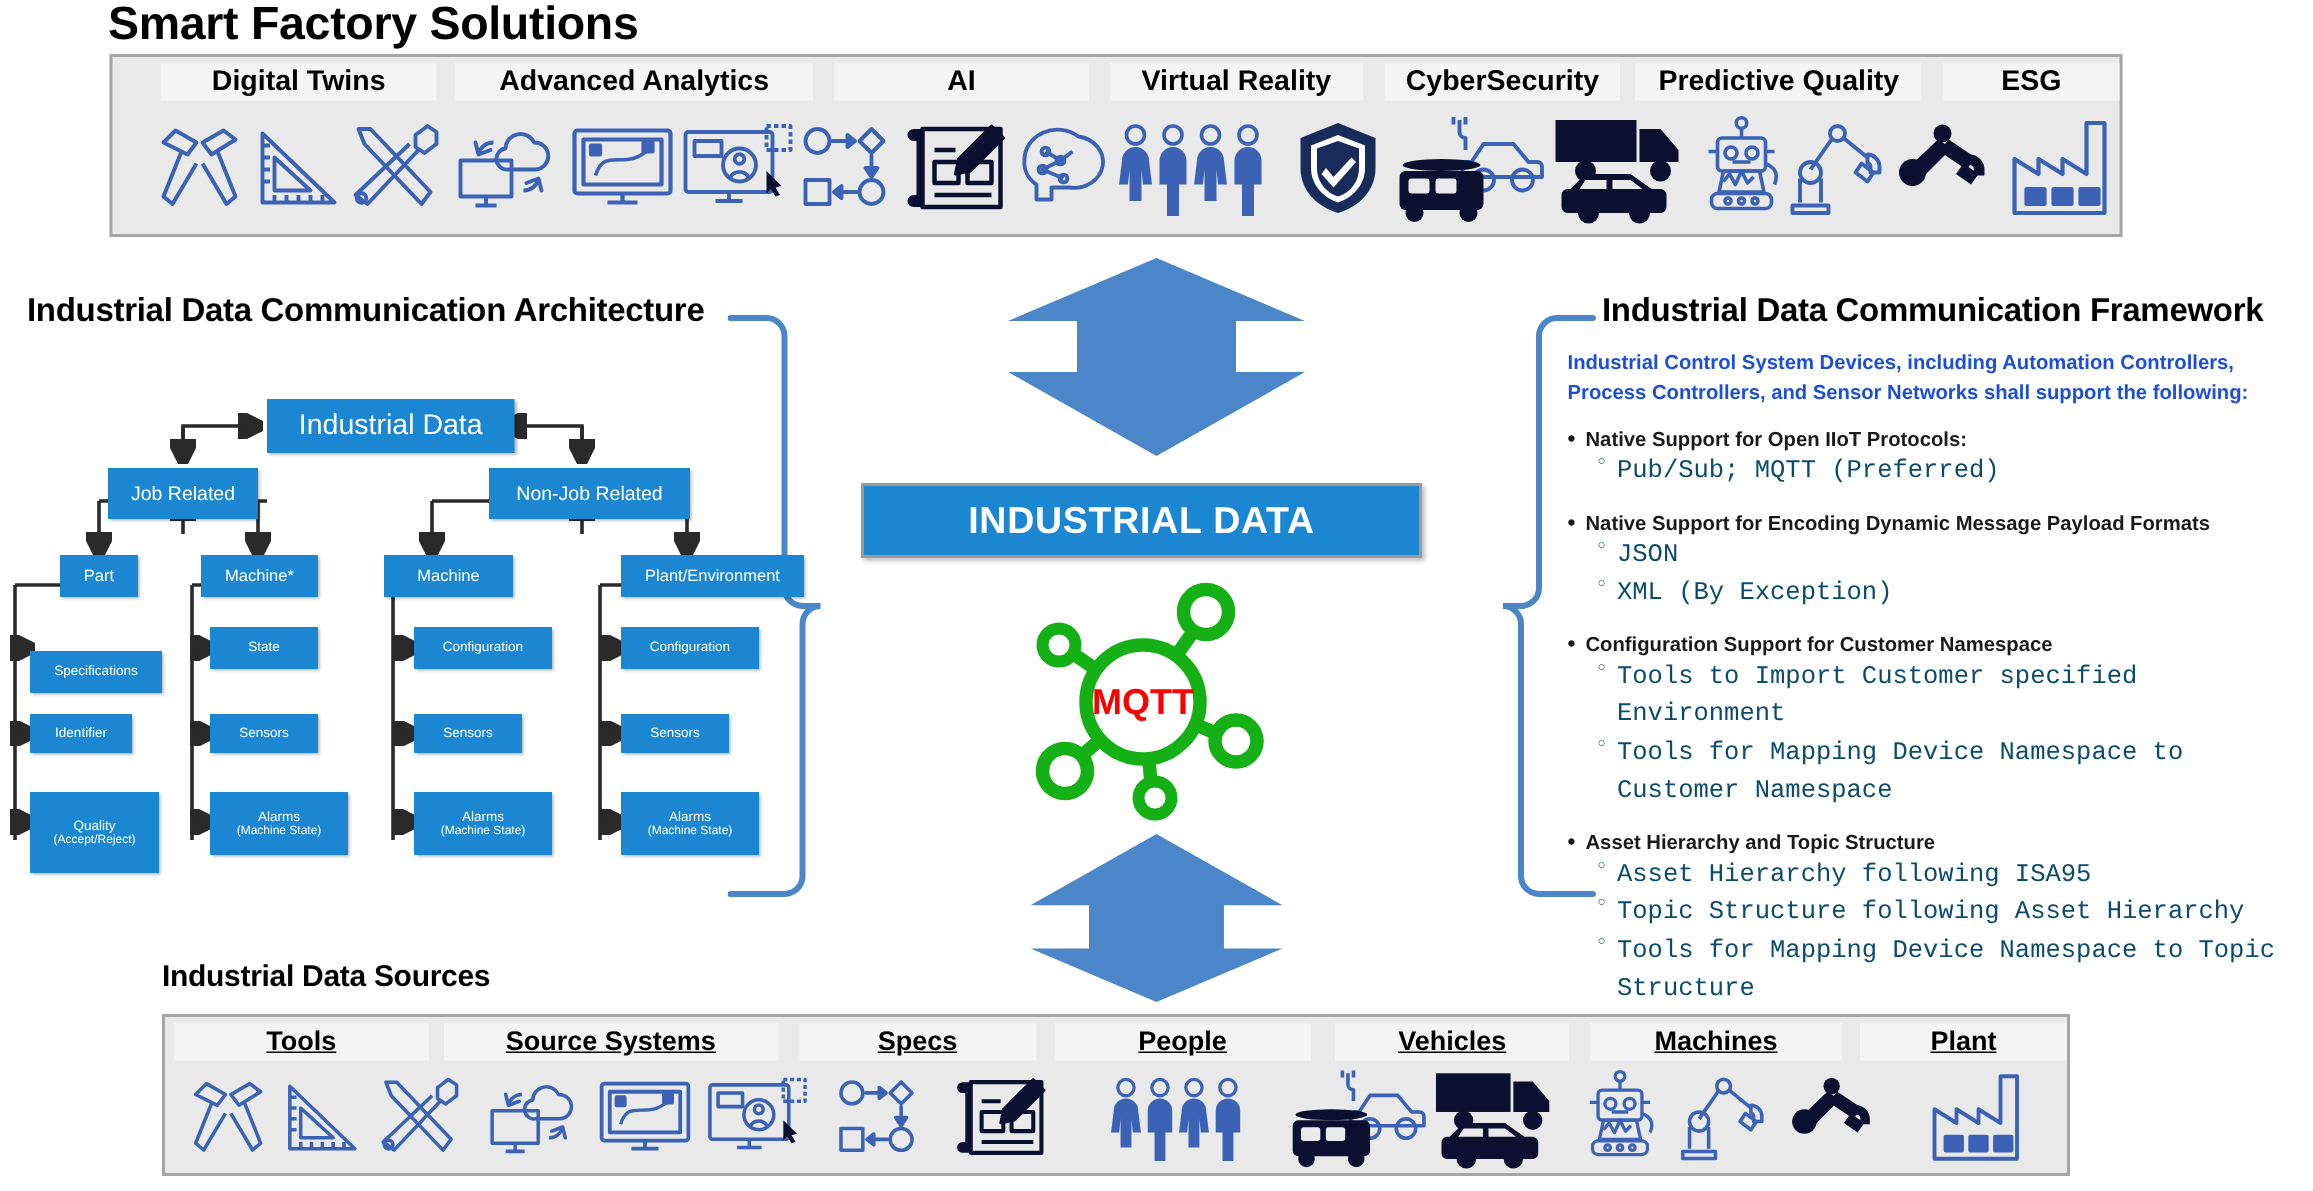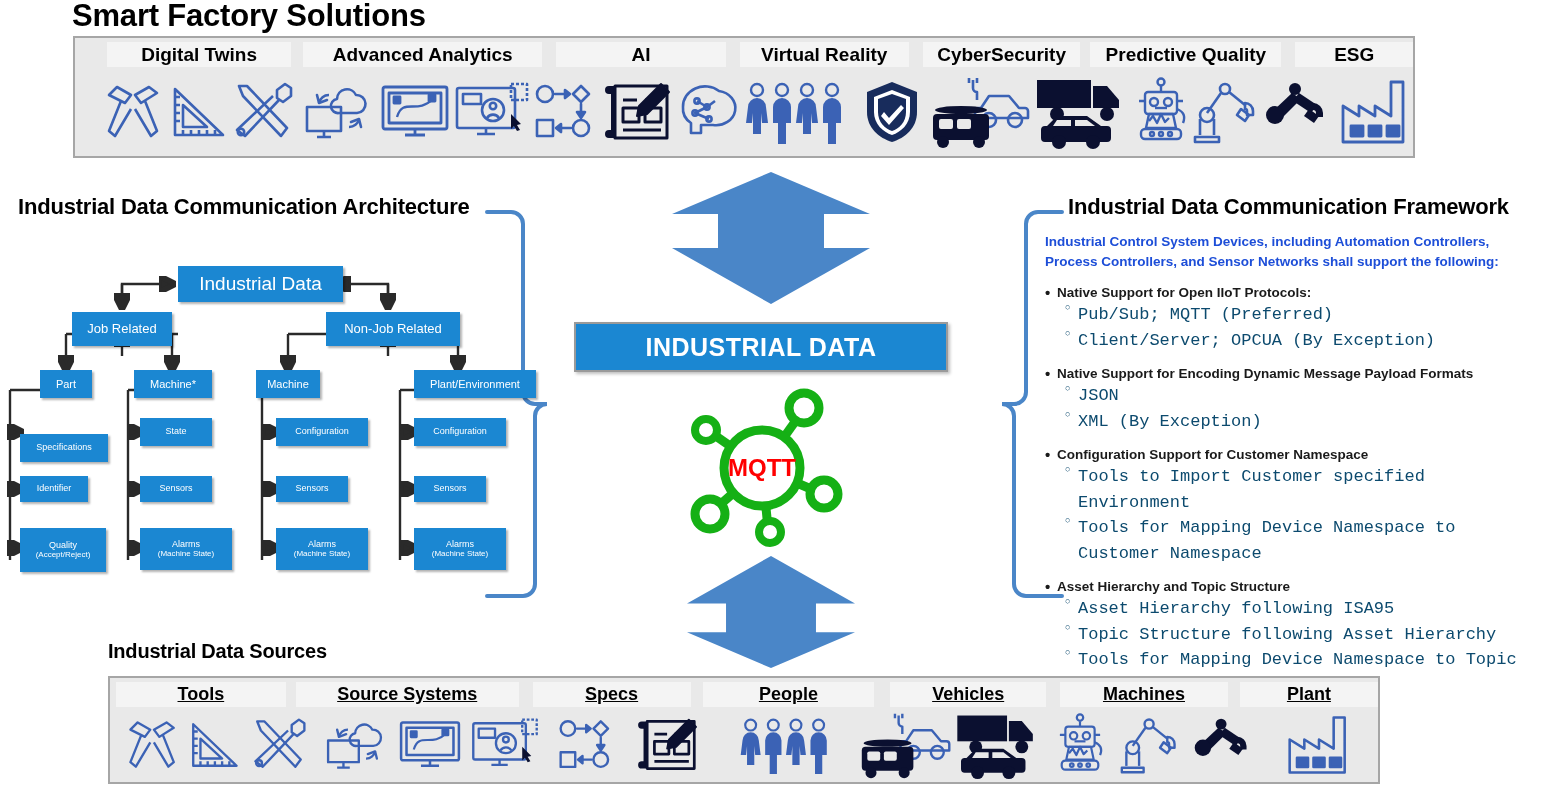--- a/index.html
+++ b/index.html
@@ -398,34 +398,34 @@
     <div class="tbox lvl1" style="left:326px;top:62px;width:134px;height:34px;">
       <span>Non-Job Related</span>
       </div>
 
     <div class="tbox lvl2" style="left:40px;top:120px;width:52px;height:28px;">
       <span>Part</span>
       </div>
     <div class="tbox lvl2" style="left:134px;top:120px;width:78px;height:28px;">
       <span>Machine*</span>
       </div>
-    <div class="tbox lvl2" style="left:256px;top:120px;width:64px;height:28px;">
+    <div class="tbox lvl2" style="left:256px;top:120px;width:86px;height:28px;">
       <span>Machine</span>
       </div>
     <div class="tbox lvl2" style="left:414px;top:120px;width:122px;height:28px;">
       <span>Plant/Environment</span>
       </div>
 
     <div class="tbox lvl3" style="left:20px;top:184px;width:88px;height:28px;">
       <span class="l1">Specifications</span>
       </div>
     <div class="tbox lvl3" style="left:20px;top:226px;width:68px;height:26px;">
       <span class="l1">Identifier</span>
       </div>
-    <div class="tbox lvl3" style="left:20px;top:278px;width:86px;height:44px;">
+    <div class="tbox lvl3" style="left:20px;top:278px;width:86px;height:54px;">
       <span class="l1">Quality</span>
       <span class="l2">(Accept/Reject)</span>
       </div>
 
     <div class="tbox lvl3" style="left:140px;top:168px;width:72px;height:28px;">
       <span class="l1">State</span>
       </div>
     <div class="tbox lvl3" style="left:140px;top:226px;width:72px;height:26px;">
       <span class="l1">Sensors</span>
       </div>
@@ -456,21 +456,20 @@
       <span class="l2">(Machine State)</span>
       </div>
   </div>
 
   <div id="framework">
     <div class="intro">Industrial Control System Devices, including Automation Controllers, Process Controllers, and Sensor Networks shall support the following:</div>
 
     <div class="grp">
       <div class="b1">Native Support for Open IIoT Protocols:</div>
       <div class="b2">Pub/Sub; MQTT (Preferred)</div>
-      <div class="b2">Client/Server; OPCUA (By Exception)</div>
     </div>
 
     <div class="grp">
       <div class="b1">Native Support for Encoding Dynamic Message Payload Formats</div>
       <div class="b2">JSON</div>
       <div class="b2">XML (By Exception)</div>
     </div>
 
     <div class="grp">
       <div class="b1">Configuration Support for Customer Namespace</div>

